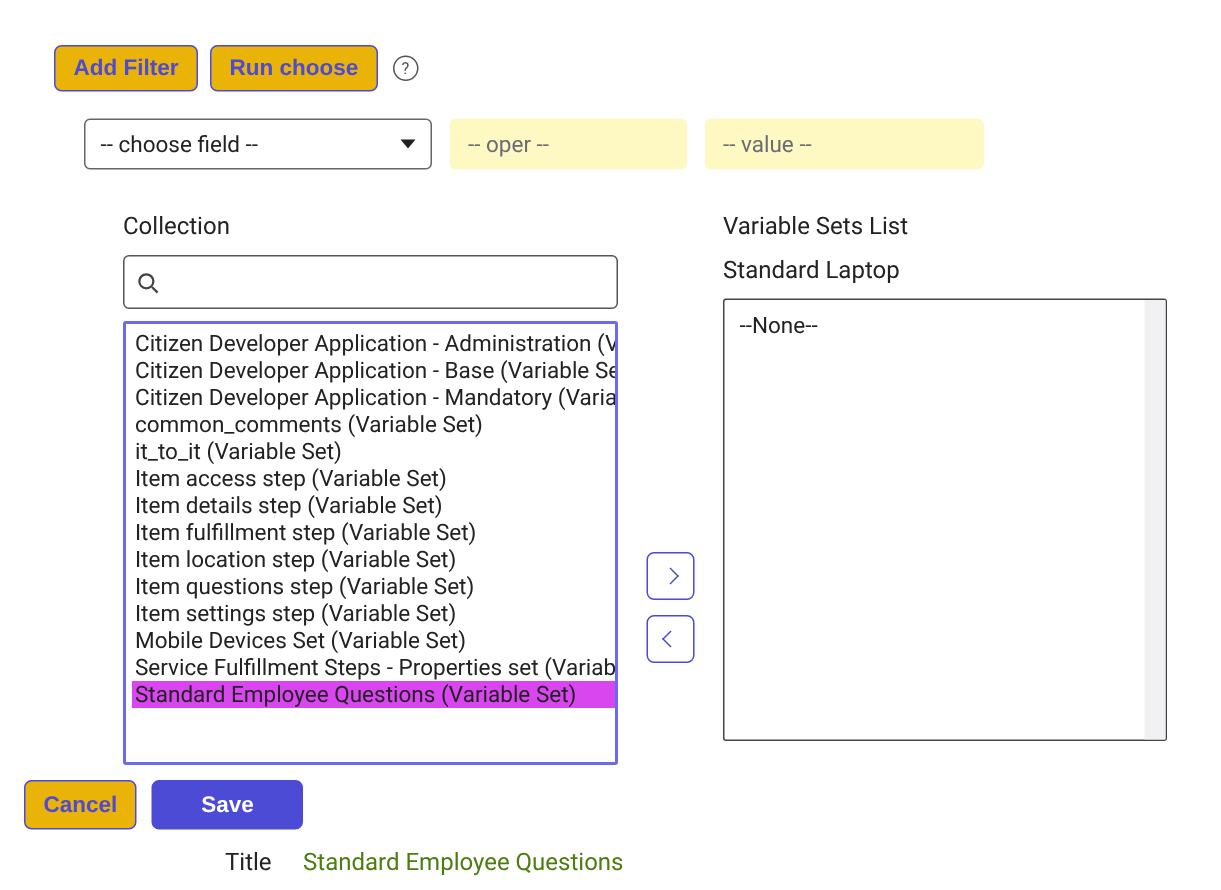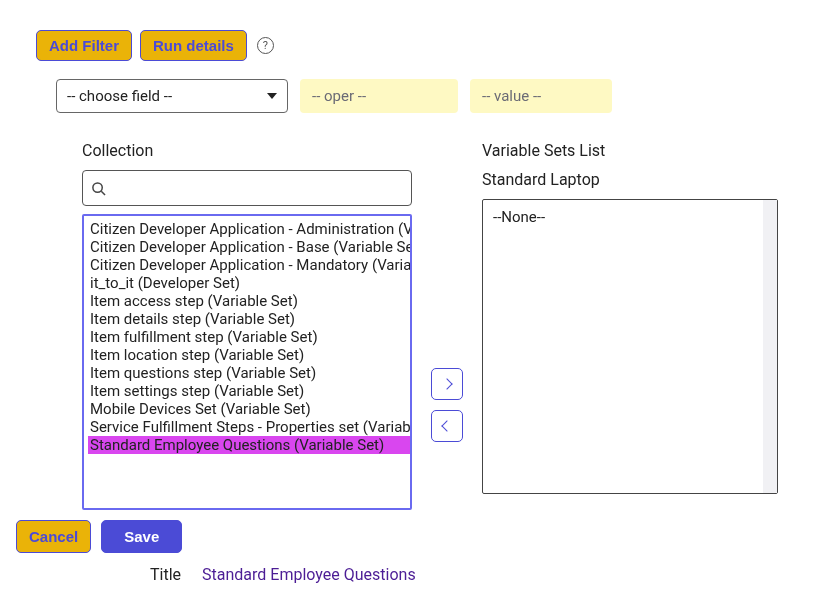--- a/index.html
+++ b/index.html
@@ -46,21 +46,21 @@
     border-left: 5px solid transparent;
     border-right: 5px solid transparent;
     border-top: 6px solid #222;
   }
   .filter-box {
     height: 34px; border-radius: 4px;
     background: #fef9c3; color: #6b6b75;
     display: flex; align-items: center; padding: 0 12px;
   }
   .oper-box { width: 158px; }
-  .value-box { width: 142px; }
+  .value-box { width: 186px; }
   .columns { display: flex; gap: 18px; }
   .col { display: flex; flex-direction: column; }
   .col-left { width: 376px; padding-left: 46px; }
   .col-mid { width: 40px; align-items: center; justify-content: center; padding-top: 158px; gap: 10px; }
   .col-right { width: 348px; }
   .col-label { font-size: 16px; margin-bottom: 10px; color: #222; }
   .search-wrap {
     position: relative; width: 100%; height: 36px;
     border: 1px solid #555; border-radius: 4px;
     display: flex; align-items: center; padding: 0 8px; margin-bottom: 8px;
@@ -102,32 +102,32 @@
     background: #fff;
   }
   .right-list .item { font-size: 15px; }
   .right-scrollbar {
     position: absolute; right: 0; top: 0; bottom: 0; width: 14px;
     background: #f1f1f4;
   }
   .footer { display: flex; gap: 10px; justify-content: flex-start; margin-top: 10px; margin-left: -20px;}
   .btn-primary {
     background: #4b4bd6; color: #fff; border: 1px solid #4b4bd6;
-    font-weight: 700; font-size: 15px; padding: 7px 22px; border-radius: 5px; cursor: pointer;
+    font-weight: 700; font-size: 15px; padding: 7px 32px; border-radius: 5px; cursor: pointer;
   }
   .title-row { display: flex; gap: 21px; margin-top: 12px; align-items: baseline; margin-left: 114px;}
   .title-row .lbl { font-size: 16px; color: #222; }
-  .title-row .val { font-size: 16px; color: #4c1d95; }
+  .title-row .val { font-size: 16px; color: #4d7c0f; }
 </style>
 </head>
 <body>
 
 <div class="toolbar">
   <button class="btn-outline">Add Filter</button>
-  <button class="btn-outline">Run details</button>
+  <button class="btn-outline">Run choose</button>
   <span class="help-icon">?</span>
 </div>
 
 <div class="filter-row">
   <div class="field-select">
     <span>-- choose field --</span>
     <span class="caret-down"></span>
   </div>
   <div class="filter-box oper-box">
     <span>-- oper --</span>
@@ -144,21 +144,22 @@
       <svg class="search-icon" viewBox="0 0 16 16">
         <circle cx="7" cy="7" r="5"></circle>
         <line x1="11" y1="11" x2="15" y2="15"></line>
       </svg>
       <input class="search-input" type="text" value="" style="">
     </div>
     <div class="listbox" id="left-list">
         <div class="item">Citizen Developer Application - Administration (Variable Set)</div>
         <div class="item">Citizen Developer Application - Base (Variable Set)</div>
         <div class="item">Citizen Developer Application - Mandatory (Variable Set)</div>
-        <div class="item">it_to_it (Developer Set)</div>
+        <div class="item">common_comments (Variable Set)</div>
+        <div class="item">it_to_it (Variable Set)</div>
         <div class="item">Item access step (Variable Set)</div>
         <div class="item">Item details step (Variable Set)</div>
         <div class="item">Item fulfillment step (Variable Set)</div>
         <div class="item">Item location step (Variable Set)</div>
         <div class="item">Item questions step (Variable Set)</div>
         <div class="item">Item settings step (Variable Set)</div>
         <div class="item">Mobile Devices Set (Variable Set)</div>
         <div class="item">Service Fulfillment Steps - Properties set (Variable Set)</div>
         <div class="item selected">Standard Employee Questions (Variable Set)</div>
       </div>

